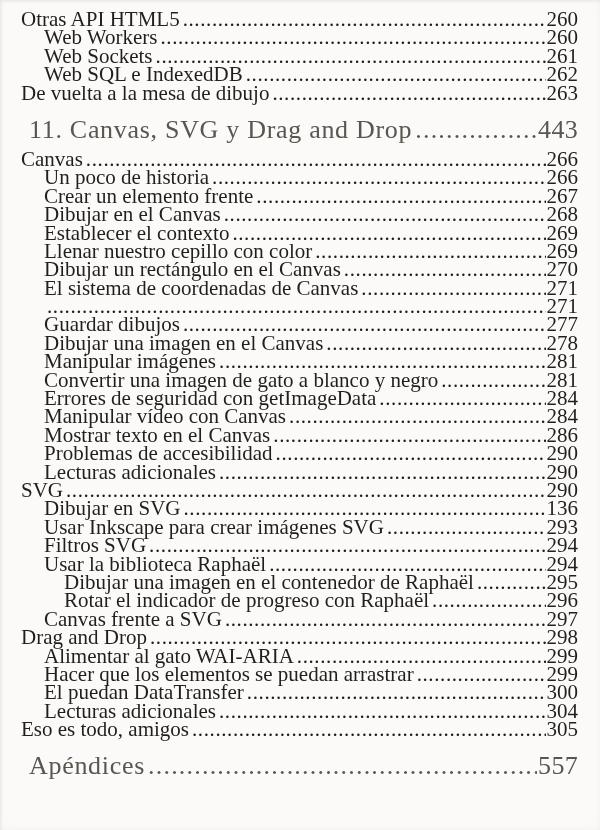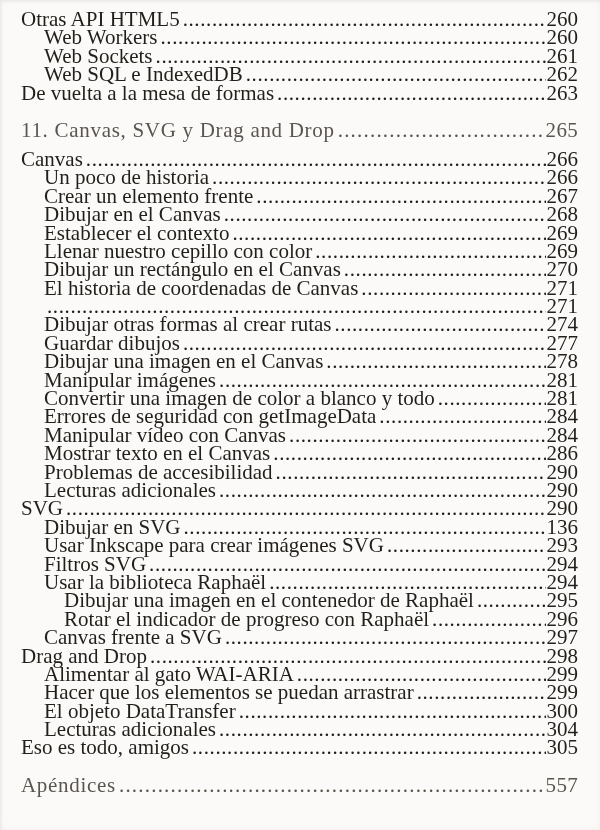--- a/index.html
+++ b/index.html
@@ -43,24 +43,24 @@
     min-width: 8px;
   }
   .leader::after {
     content: "................................................................................................................................................................................................";
     letter-spacing: 0.6px;
   }
   .page-num { flex: 0 0 auto; }
   .row.heading {
     height: auto;
     line-height: 26px;
-    font-size: 21px;
+    font-size: 26px;
     color: var(--heading_color);
     letter-spacing: 0.7px;
-    margin: 15px 0 7px 0;
+    margin: 15px 0 7px 8px;
     justify-content: space-between;
   }
   .row.heading .leader::after { letter-spacing: 1.2px; }
   .row.heading .page-num { letter-spacing: 0.3px; }
 </style>
 </head>
 <body>
 
 <div class="page">
   <div>
@@ -78,28 +78,28 @@
     <span class="title">Web Sockets</span>
     <span class="leader"></span>
     <span class="page-num">261</span>
   </div>
       <div class="row entry level-1">
     <span class="title">Web SQL e IndexedDB</span>
     <span class="leader"></span>
     <span class="page-num">262</span>
   </div>
       <div class="row entry">
-    <span class="title">De vuelta a la mesa de formas</span>
+    <span class="title">De vuelta a la mesa de dibujo</span>
     <span class="leader"></span>
     <span class="page-num">263</span>
   </div>
       <div class="row heading">
     <span class="title">11. Canvas, SVG y Drag and Drop</span>
     <span class="leader"></span>
-    <span class="page-num">265</span>
+    <span class="page-num">443</span>
   </div>
       <div class="row entry">
     <span class="title">Canvas</span>
     <span class="leader"></span>
     <span class="page-num">266</span>
   </div>
       <div class="row entry level-1">
     <span class="title">Un poco de historia</span>
     <span class="leader"></span>
     <span class="page-num">266</span>
@@ -123,50 +123,45 @@
     <span class="title">Llenar nuestro cepillo con color</span>
     <span class="leader"></span>
     <span class="page-num">269</span>
   </div>
       <div class="row entry level-1">
     <span class="title">Dibujar un rectángulo en el Canvas</span>
     <span class="leader"></span>
     <span class="page-num">270</span>
   </div>
       <div class="row entry level-1">
-    <span class="title">El historia de coordenadas de Canvas</span>
+    <span class="title">El sistema de coordenadas de Canvas</span>
     <span class="leader"></span>
     <span class="page-num">271</span>
   </div>
       <div class="row entry level-1">
     <span class="leader"></span>
     <span class="page-num">271</span>
   </div>
       <div class="row entry level-1">
-    <span class="title">Dibujar otras formas al crear rutas</span>
-    <span class="leader"></span>
-    <span class="page-num">274</span>
-  </div>
-      <div class="row entry level-1">
     <span class="title">Guardar dibujos</span>
     <span class="leader"></span>
     <span class="page-num">277</span>
   </div>
       <div class="row entry level-1">
     <span class="title">Dibujar una imagen en el Canvas</span>
     <span class="leader"></span>
     <span class="page-num">278</span>
   </div>
       <div class="row entry level-1">
     <span class="title">Manipular imágenes</span>
     <span class="leader"></span>
     <span class="page-num">281</span>
   </div>
       <div class="row entry level-1">
-    <span class="title">Convertir una imagen de color a blanco y todo</span>
+    <span class="title">Convertir una imagen de gato a blanco y negro</span>
     <span class="leader"></span>
     <span class="page-num">281</span>
   </div>
       <div class="row entry level-1">
     <span class="title">Errores de seguridad con getImageData</span>
     <span class="leader"></span>
     <span class="page-num">284</span>
   </div>
       <div class="row entry level-1">
     <span class="title">Manipular vídeo con Canvas</span>
@@ -237,21 +232,21 @@
     <span class="title">Alimentar al gato WAI-ARIA</span>
     <span class="leader"></span>
     <span class="page-num">299</span>
   </div>
       <div class="row entry level-1">
     <span class="title">Hacer que los elementos se puedan arrastrar</span>
     <span class="leader"></span>
     <span class="page-num">299</span>
   </div>
       <div class="row entry level-1">
-    <span class="title">El objeto DataTransfer</span>
+    <span class="title">El puedan DataTransfer</span>
     <span class="leader"></span>
     <span class="page-num">300</span>
   </div>
       <div class="row entry level-1">
     <span class="title">Lecturas adicionales</span>
     <span class="leader"></span>
     <span class="page-num">304</span>
   </div>
       <div class="row entry">
     <span class="title">Eso es todo, amigos</span>

